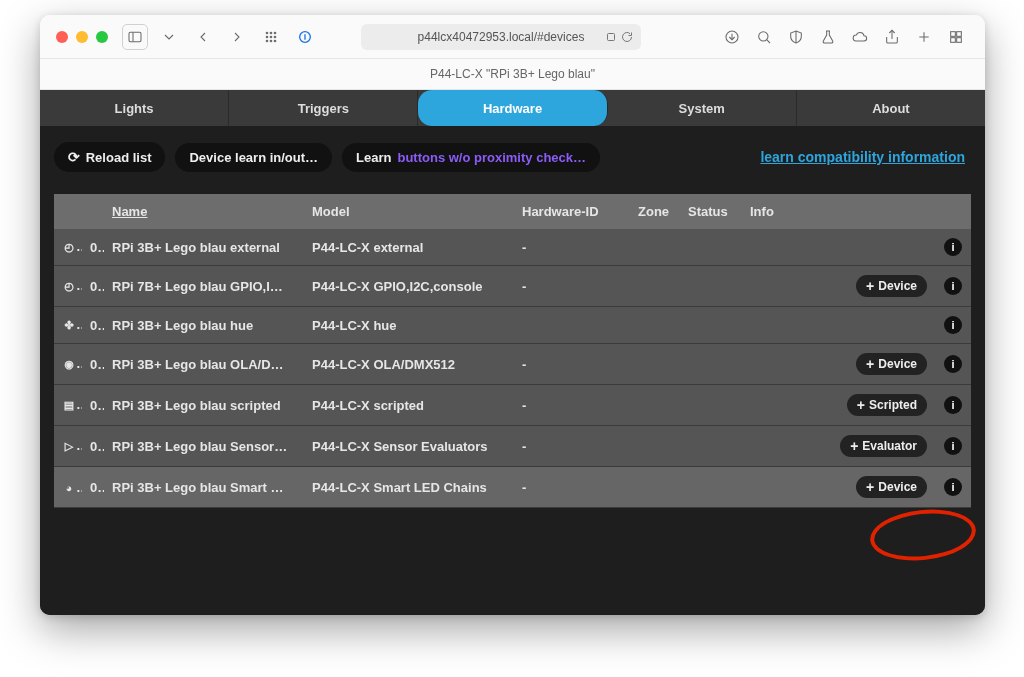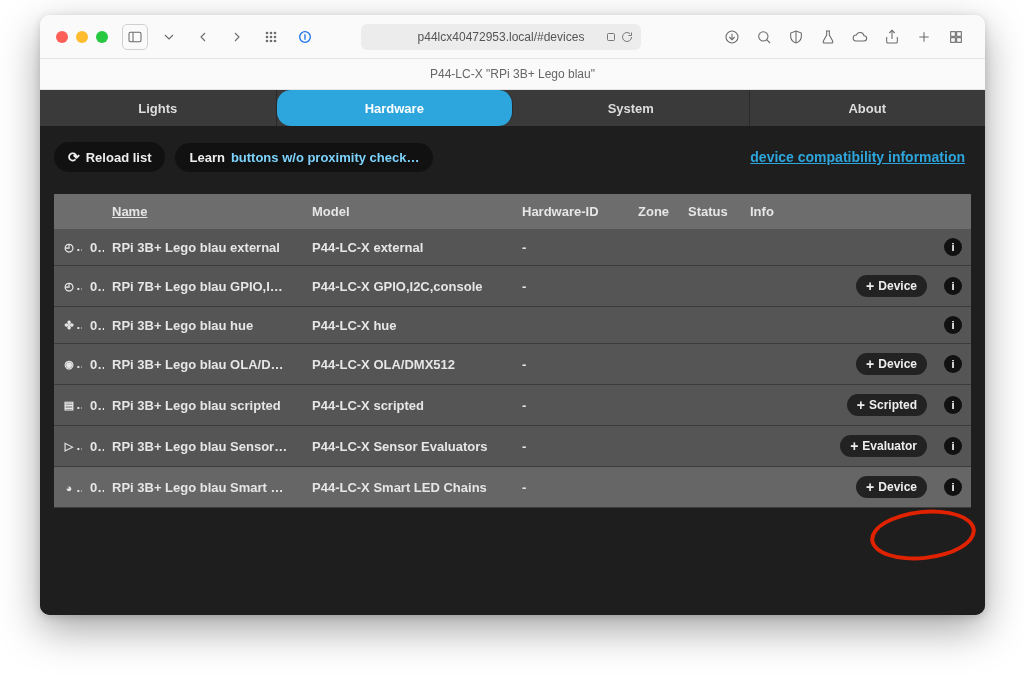--- a/index.html
+++ b/index.html
@@ -122,21 +122,21 @@
     border-radius: 18px;
     padding: 7px 14px;
     font-size: 13px;
     font-weight: 600;
     display: inline-flex;
     align-items: center;
     gap: 6px;
     cursor: pointer;
   }
   .pill .reload-glyph { font-size: 14px; }
-  .pill .warn { color: #7dd3fc; }
+  .pill .warn { color: #8b5cf6; }
   .compat-link {
     color: #2da5dd;
     font-size: 14px;
     font-weight: 700;
     text-decoration: underline;
     margin-left: auto;
     cursor: pointer;
     padding-right: 6px;
   }
   
@@ -340,43 +340,49 @@
     </div>
   </div>
 
   <div class="app-title">P44-LC-X "RPi 3B+ Lego blau"</div>
 
   <div class="app">
     <div class="tabs" id="tabs">
         <div class="tab">
           <span>Lights</span>
         </div>
+        <div class="tab">
+          <span>Triggers</span>
+        </div>
         <div class="tab active">
           <span>Hardware</span>
         </div>
         <div class="tab">
           <span>System</span>
         </div>
         <div class="tab">
           <span>About</span>
         </div>
       </div>
 
     <div class="content">
       <div class="action-row">
         <div class="pill">
           <span class="reload-glyph">⟳</span>
           <span>Reload list</span>
         </div>
         <div class="pill">
+          <span>Device learn in/out…</span>
+        </div>
+        <div class="pill">
           <span>Learn </span>
             <span class="warn">buttons w/o proximity check…</span>
         </div>
         <a class="compat-link">
-          <span>device compatibility information</span>
+          <span>learn compatibility information</span>
         </a>
       </div>
 
       <table class="table">
         <colgroup>
           <col class="col-icon">
             <col class="col-zero">
             <col class="col-name">
             <col class="col-model">
           <col class="col-hw">

